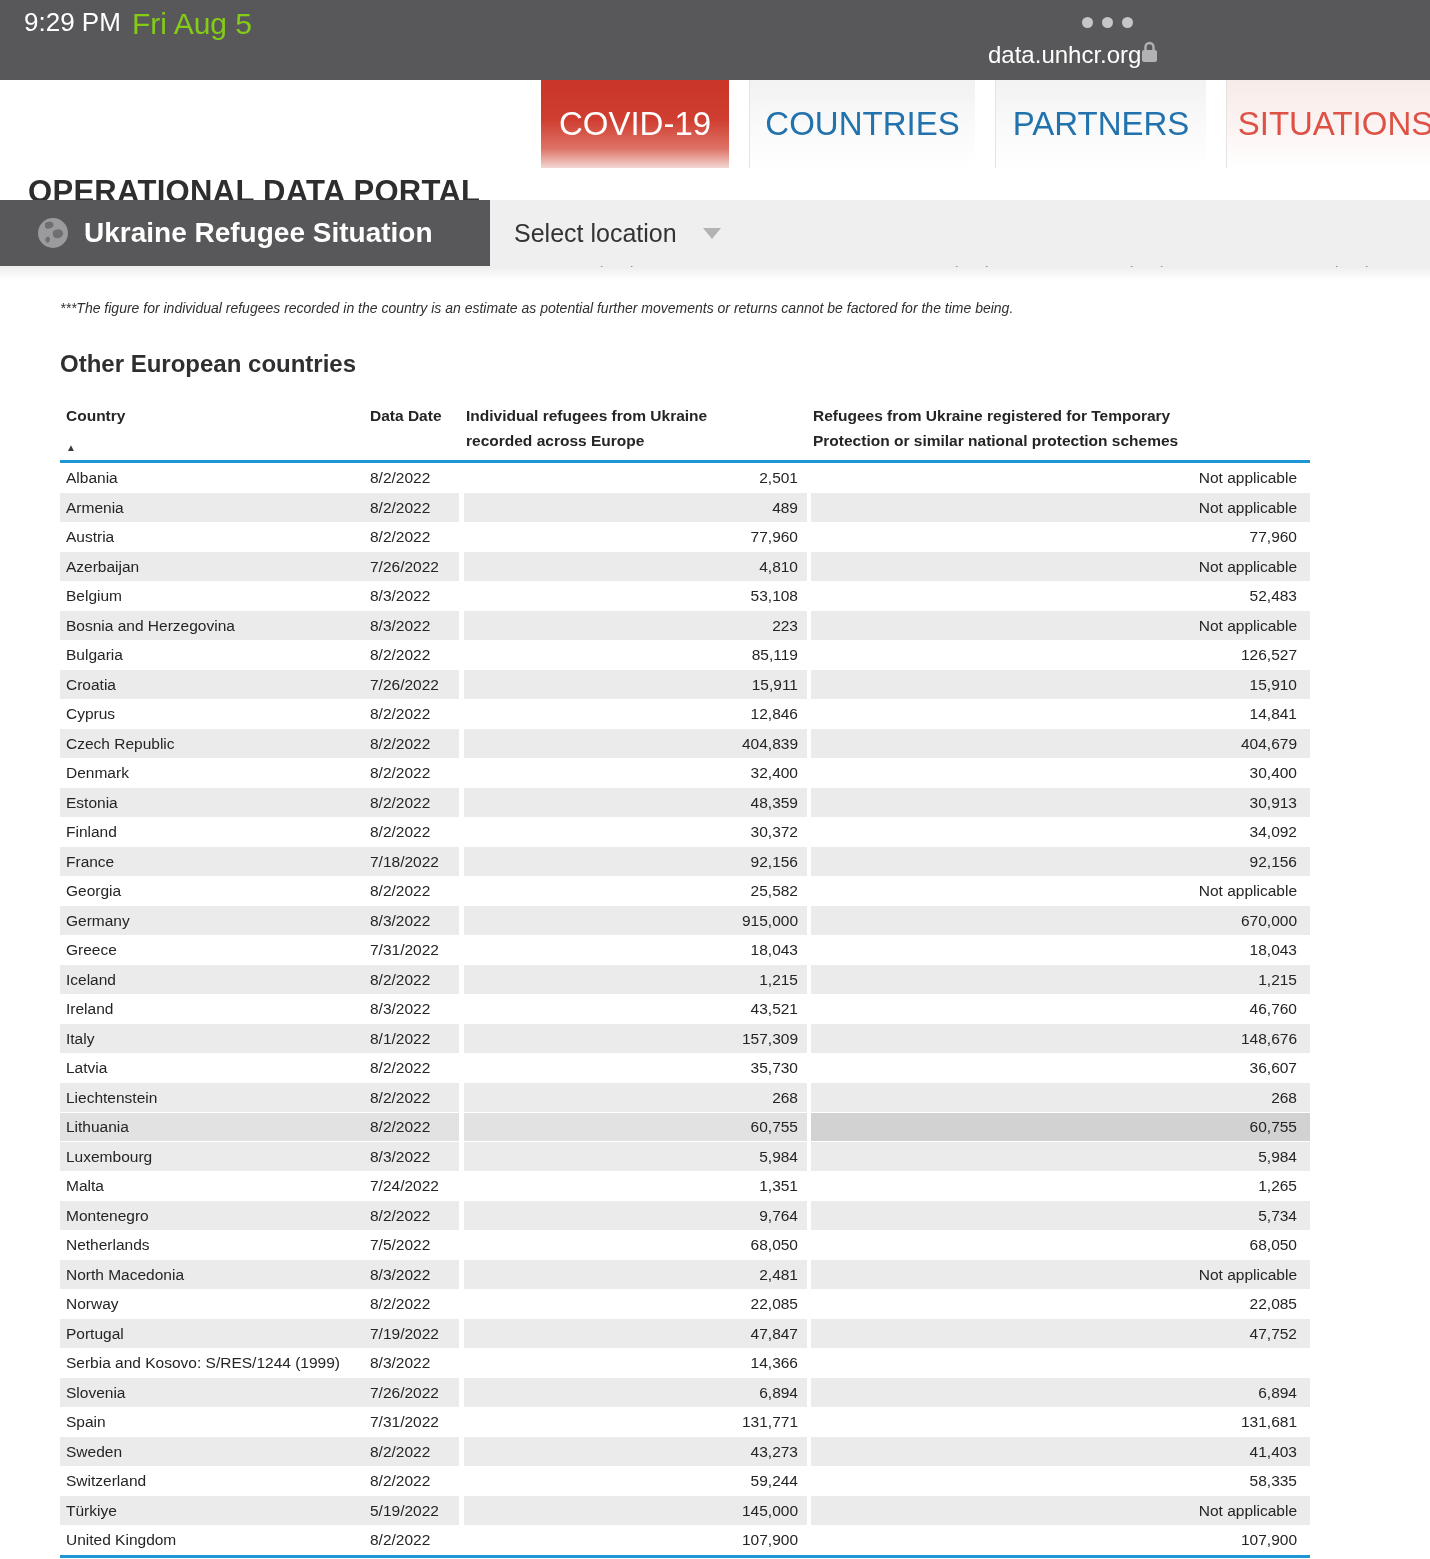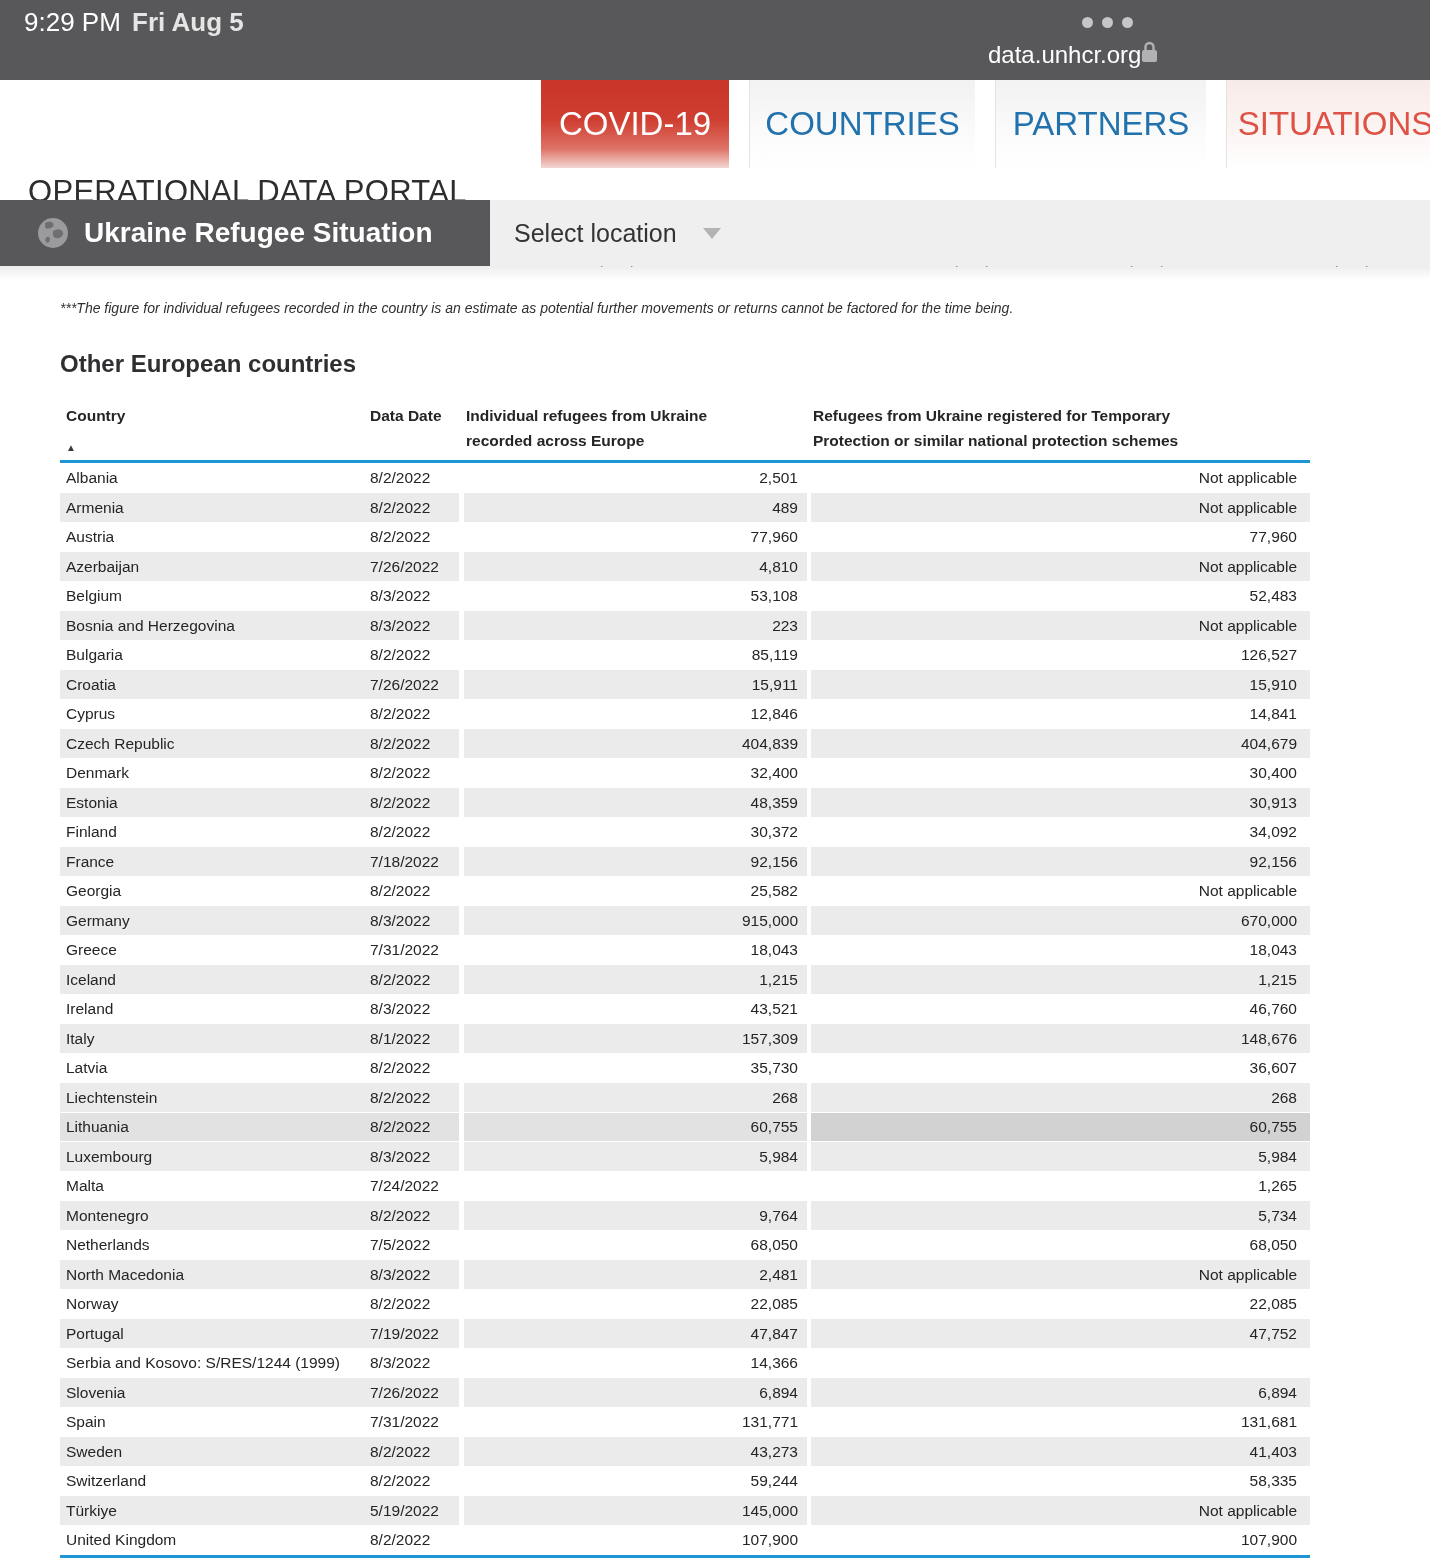--- a/index.html
+++ b/index.html
@@ -4,28 +4,28 @@
 <style>
   html,body{margin:0;padding:0;}
   body{
     width:1430px;height:1559px;position:relative;overflow:hidden;
     background:#ffffff;font-family:"Liberation Sans","DejaVu Sans",sans-serif;
     -webkit-font-smoothing:antialiased;
   }
   
   .status-bar{position:absolute;left:0;top:0;width:1430px;height:80px;background:#58585b;z-index:6;}
   .sb-time{position:absolute;left:24px;top:7px;color:#fff;font-size:26px;}
-  .sb-date{position:absolute;left:132px;top:7px;color:#e5e5e5;font-size:26px;font-weight:bold;}
+  .sb-date{position:absolute;left:132px;top:7px;color:#84cc16;font-size:30px;}
   .sb-dots{position:absolute;left:1082px;top:17px;display:flex;gap:9px;}
   .sb-dots i{width:11px;height:11px;border-radius:50%;background:#c6c6c8;display:block;}
   .sb-url{position:absolute;left:0;top:41px;width:2160px;color:#fff;font-size:24px;}
   .sb-url-inner{position:absolute;left:988px;top:0;display:flex;align-items:flex-start;}
   
   .site-header{position:absolute;left:0;top:80px;width:1430px;height:120px;background:#ffffff;}
-  .portal-title{position:absolute;left:28px;top:94px;font-size:31px;font-weight:400;color:#2e2e30;letter-spacing:.3px;}
+  .portal-title{position:absolute;left:28px;top:94px;font-size:31px;font-weight:700;color:#2e2e30;letter-spacing:.3px;}
   .portal-subtitle{position:absolute;left:28px;top:140px;font-size:21px;color:#747477;letter-spacing:.4px;}
   .nav-tabs{position:absolute;left:541px;top:0;height:120px;display:flex;}
   .tab{height:88px;display:flex;align-items:center;justify-content:center;font-size:33px;cursor:pointer;box-sizing:border-box;}
   .tab-red{width:188px;background:linear-gradient(180deg,#c93527 0%,#cf3e30 45%,#dd7266 78%,#f3d8d4 100%);color:#ffffff;}
   .tab-light{background:linear-gradient(180deg,#f2f2f2 0%,#fafafa 55%,#ffffff 100%);color:#2272ae;border-left:1px solid #e3e3e3;margin-left:20px;}
   .tab-countries{width:226px;}
   .tab-situations{width:218px;background:linear-gradient(180deg,#f7ebe8 0%,#fcf5f4 60%,#ffffff 100%);color:#de5145;}
   .tab-partners{width:211px;}
   .tab-more{width:160px;}
   
@@ -363,20 +363,21 @@
     <div class="cell c-date">8/3/2022</div>
     <div class="cell c-rec">5,984</div>
     <div class="cell c-prot">5,984</div>
   </div>
     <div class="row">
     <div class="bg bg1"></div>
     <div class="bg bg2"></div>
     <div class="bg bg3"></div>
     <div class="cell c-country">Malta</div>
     <div class="cell c-date">7/24/2022</div>
+    <div class="cell c-rec">1,351</div>
     <div class="cell c-prot">1,265</div>
   </div>
     <div class="row stripe">
     <div class="bg bg1"></div>
     <div class="bg bg2"></div>
     <div class="bg bg3"></div>
     <div class="cell c-country">Montenegro</div>
     <div class="cell c-date">8/2/2022</div>
     <div class="cell c-rec">9,764</div>
     <div class="cell c-prot">5,734</div>

